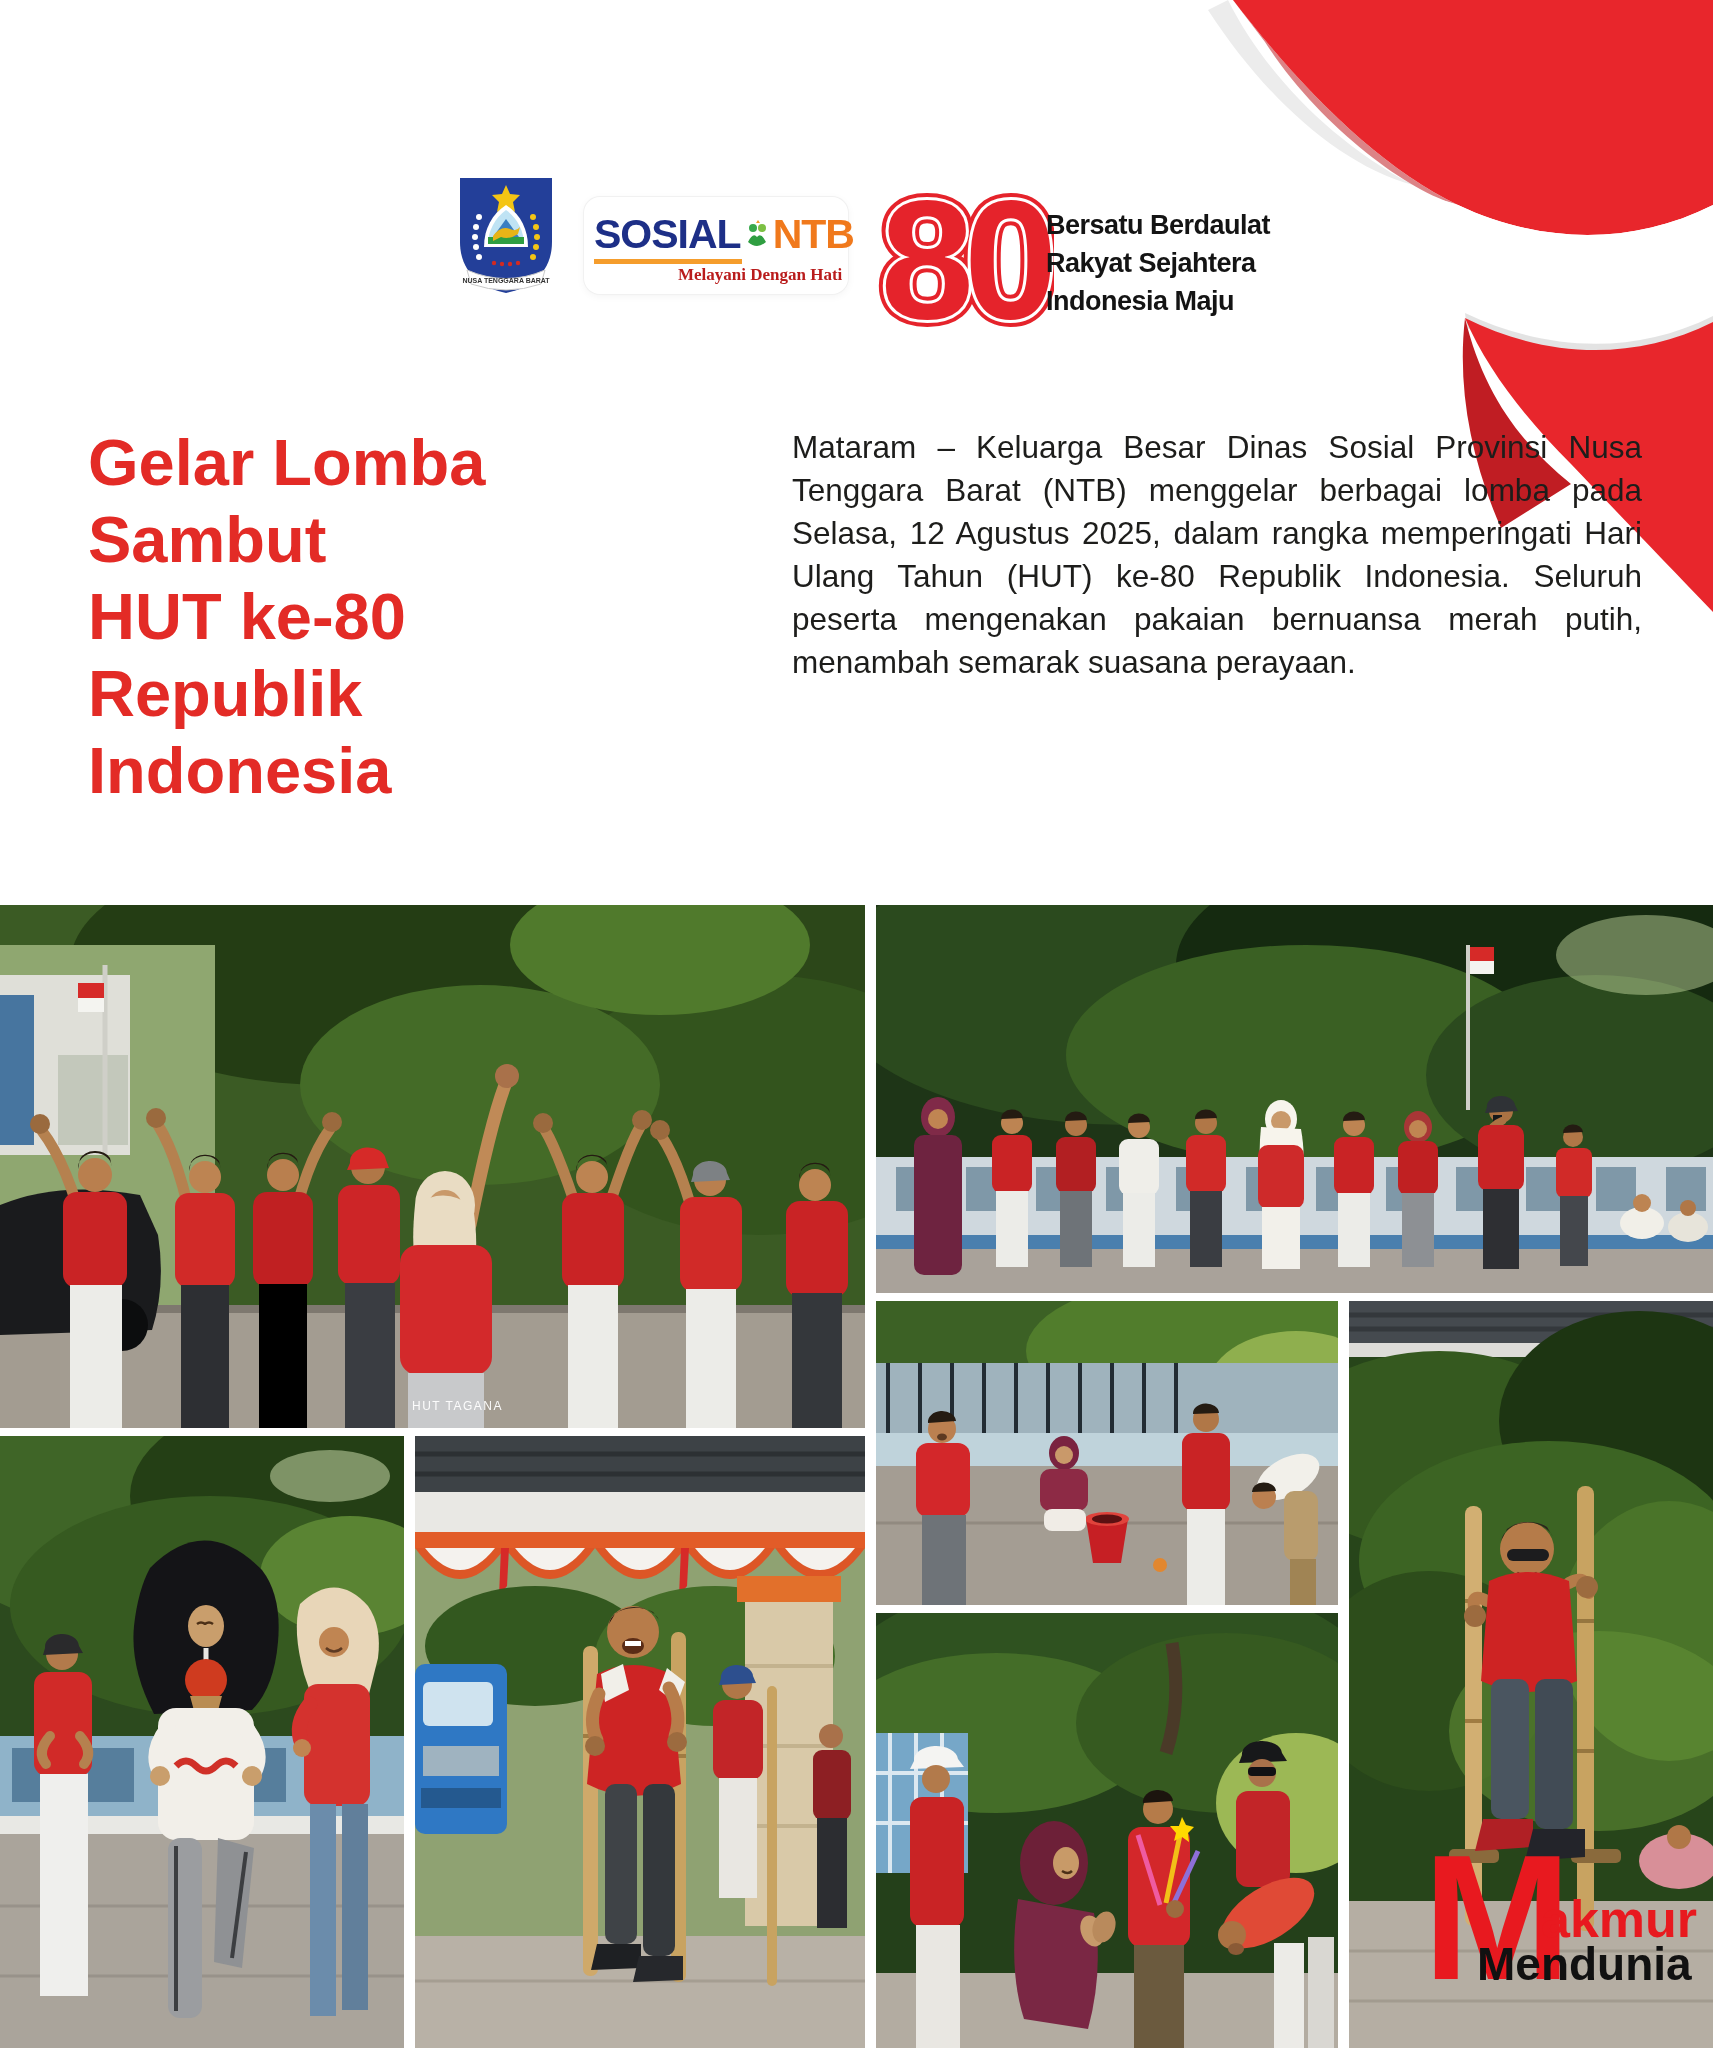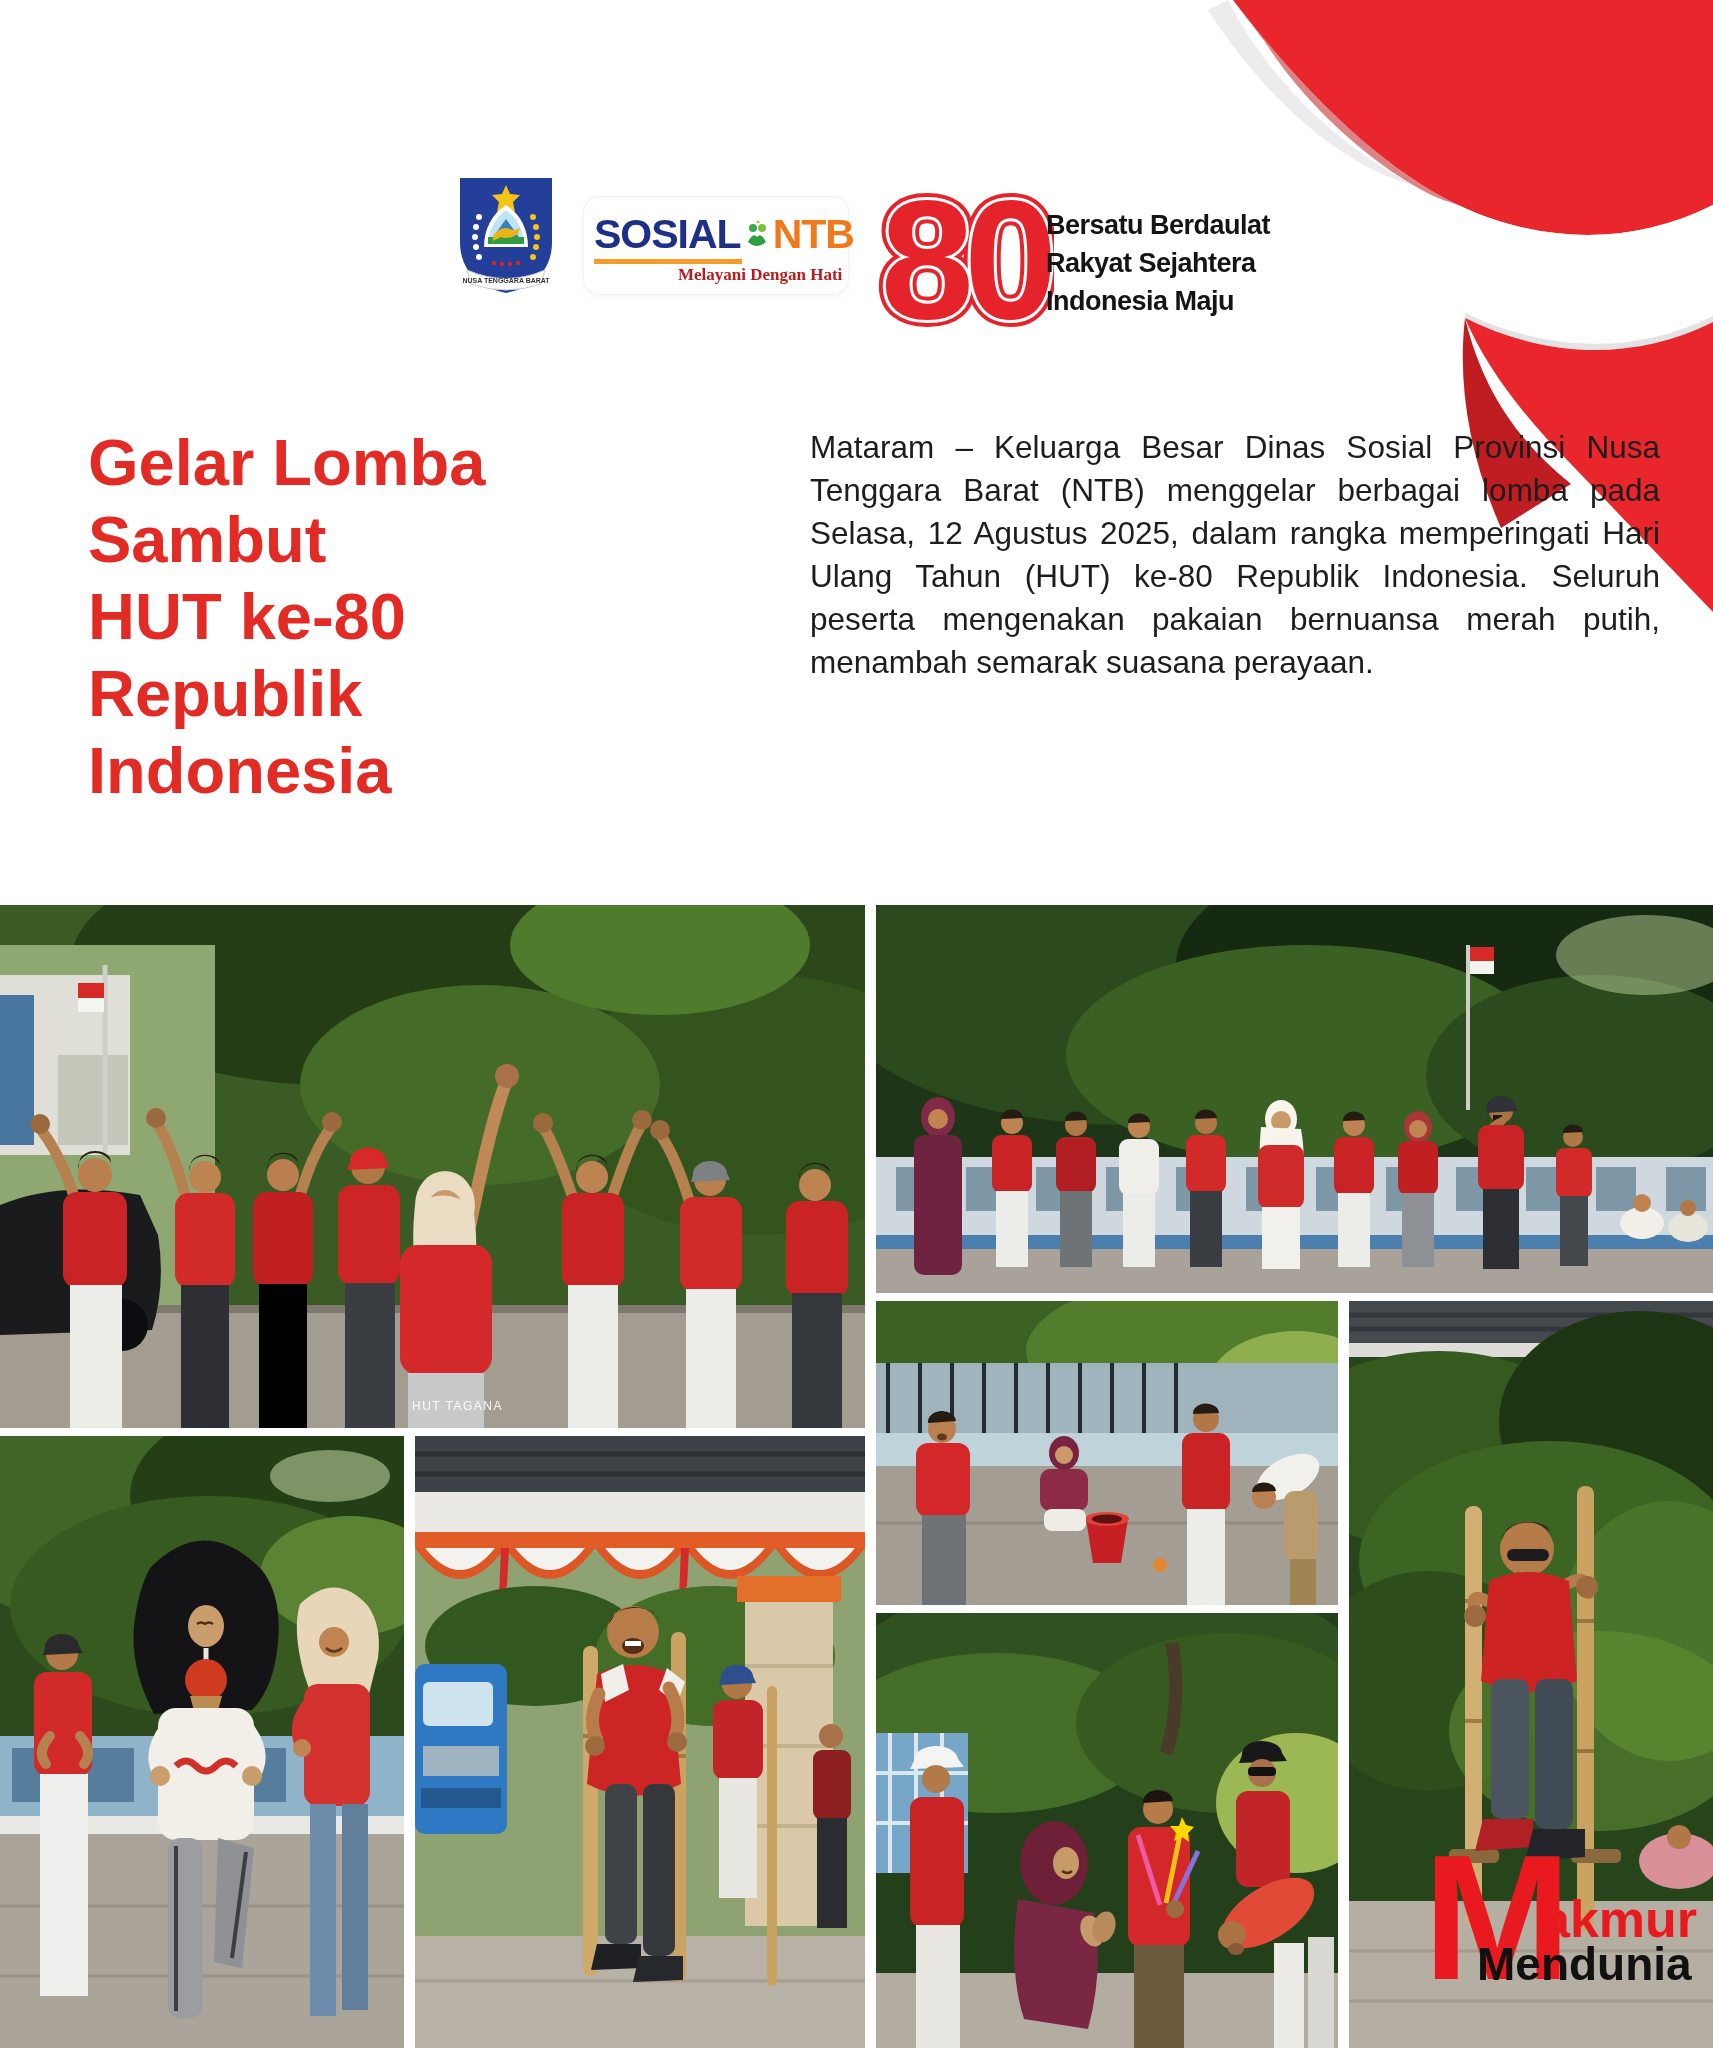--- a/index.html
+++ b/index.html
@@ -17,21 +17,21 @@
   #sosial-bar{position:absolute;left:10px;top:62px;width:148px;height:5px;background:#f59d2c;}
   #sosial-tag{position:absolute;left:94px;top:68px;font-family:"Liberation Serif",serif;
               font-weight:bold;font-size:17px;color:#b91c1c;}
   #logo80{left:874px;top:180px;}
   #anniv-text{left:1046px;top:206px;font-size:27px;line-height:38px;font-weight:800;color:#141414;
               letter-spacing:-0.5px;}
   
   #headline{left:88px;top:424px;width:680px;font-size:65px;line-height:77px;font-weight:800;
             color:#e32b26;letter-spacing:0;}
   #body-text{left:792px;top:426px;width:850px;font-size:31.5px;line-height:43px;color:#1d1d1b;
-             text-align:justify;text-align-last:left;margin-left:18px;}
+             text-align:justify;text-align-last:left;}
   
   .photo{position:absolute;overflow:hidden;background:#fef9c3;}
   .photo svg{display:block;}
   #ph-a{left:0;top:905px;width:865px;height:523px;}
   #ph-d{left:876px;top:905px;width:837px;height:388px;}
   #ph-e{left:876px;top:1301px;width:462px;height:304px;}
   #ph-f{left:1349px;top:1301px;width:364px;height:747px;}
   #ph-b{left:0;top:1436px;width:404px;height:612px;}
   #ph-c{left:415px;top:1436px;width:450px;height:612px;}
   #ph-g{left:876px;top:1613px;width:462px;height:435px;}

